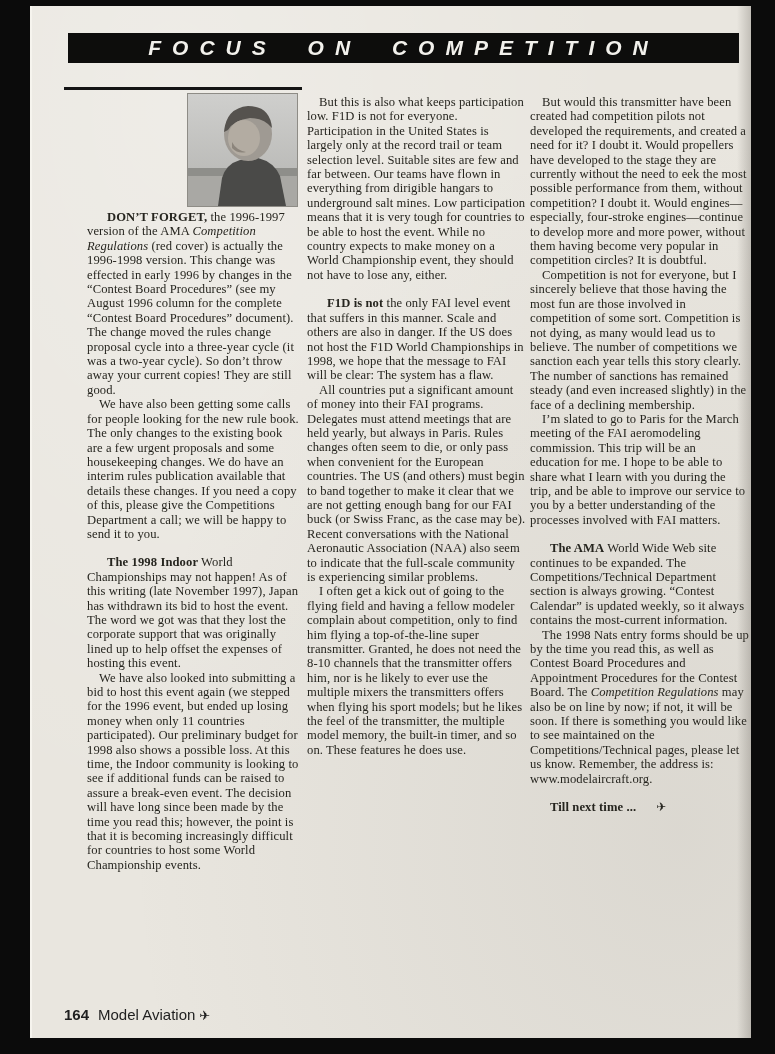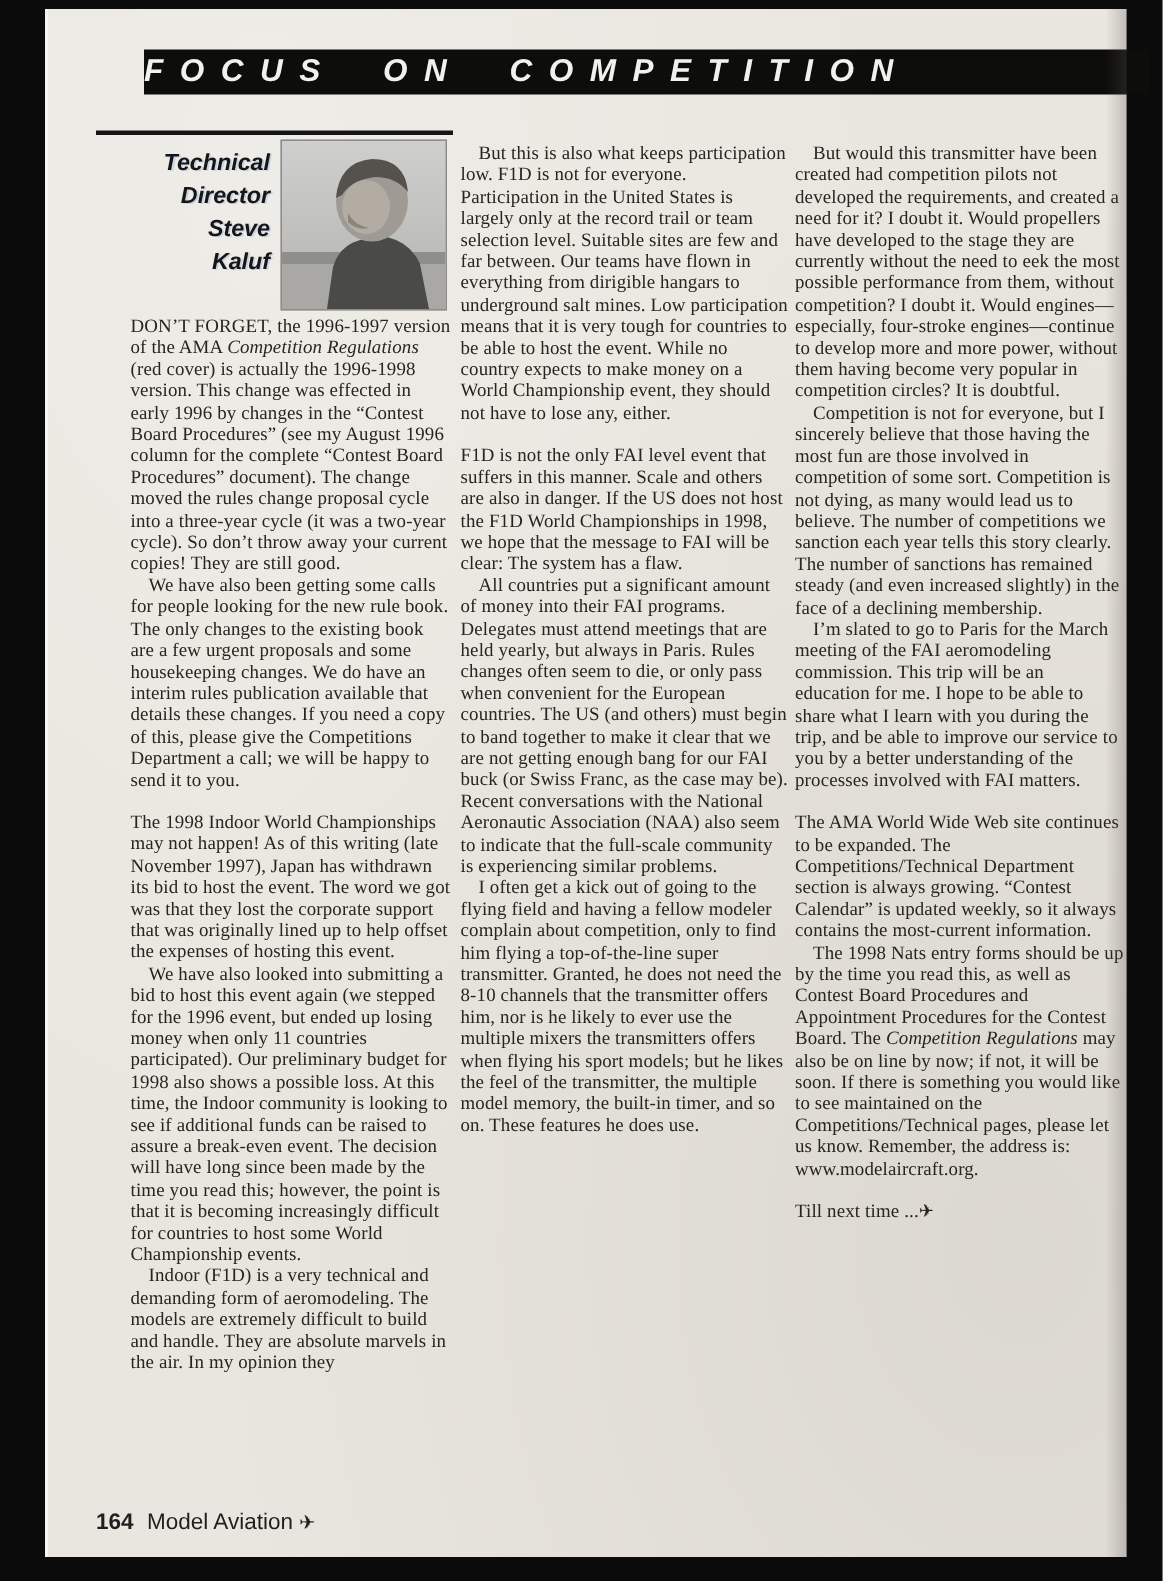--- a/index.html
+++ b/index.html
@@ -19,22 +19,22 @@
   }
   .paper::after{ 
     content:"";position:absolute;right:0;top:0;width:14px;height:100%;
     background:linear-gradient(to right, rgba(0,0,0,0), rgba(90,85,78,.28));
   }
   .banner{
     position:absolute;left:36px;top:27px;width:671px;height:30px;
     background:#0d0d0c;color:#f2f1ec;
     font-family:"Liberation Sans","DejaVu Sans",sans-serif;
     font-weight:bold;font-style:italic;
-    font-size:21px;line-height:30px;
-    letter-spacing:11px;word-spacing:14px;white-space:nowrap;margin-left:28px;
+    font-size:21px;line-height:30px;text-align:center;
+    letter-spacing:11px;word-spacing:14px;white-space:nowrap;
   }
   .author-rule{
     position:absolute;left:32px;top:81px;width:238px;height:3px;background:#141414;
   }
   .author-block{
     position:absolute;left:36px;top:92px;width:112px;
     font-family:"Liberation Sans","DejaVu Sans",sans-serif;
     font-weight:bold;font-style:italic;font-size:15.5px;line-height:22px;
     text-align:right;color:#16161a;
     text-shadow:1.2px 1.2px 0 rgba(130,170,205,.35);
@@ -48,21 +48,21 @@
     position:absolute;color:#26251f;
     font-size:12.6px;line-height:14.4px;
     letter-spacing:.1px;
   }
   .col1{left:55px;top:204px;width:214px;}
   .col2{left:275px;top:89px;width:219px;}
   .col3{left:498px;top:89px;width:219px;}
   .col p{margin:0;text-align:left;}
   .col p.ind{text-indent:12px;}
   .col p.gap{margin-top:14px;}
-  .b{font-weight:normal;}
+  .b{font-weight:bold;margin-left:20px;}
   .i{font-style:italic;}
   .plane{display:inline-block;font-family:"DejaVu Sans",sans-serif;font-size:12px;}
   .footer{
     position:absolute;left:32px;top:1000px;
     font-family:"Liberation Sans","DejaVu Sans",sans-serif;
     font-size:15px;color:#1f1f1f;text-align:right;
   }
   .footer .num{font-weight:bold;margin-right:9px;}
   .footer .plane{margin-left:4px;font-size:13px;}
 </style>
@@ -70,26 +70,20 @@
 <body>
 
 <div class="paper">
 
   <div class="banner">
     <span>FOCUS ON COMPETITION</span>
   </div>
 
   <div class="author-rule"></div>
 
-  <div class="author-block">
-    <div>Technical</div>
-    <div>Director</div>
-    <div>Steve</div>
-    <div>Kaluf</div>
-  </div>
 
   <div class="photo">
     <svg viewBox="0 0 109 112" preserveAspectRatio="none">
       <defs>
         <linearGradient id="sky" x1="0" y1="0" x2="0" y2="1">
           <stop offset="0" stop-color="#cfcfcd"></stop>
           <stop offset="1" stop-color="#b3b3b0"></stop>
         </linearGradient>
       </defs>
       <rect x="0" y="0" width="109" height="112" fill="url(#sky)"></rect>
@@ -101,21 +95,20 @@
       <ellipse cx="56" cy="44" rx="16" ry="18" fill="#b3aca2"></ellipse>
       <path d="M44 48 Q48 56 58 58 Q50 60 44 54 Z" fill="#8c857c"></path>
     </svg>
   </div>
 
   <div class="col col1">
       <p class=""><span class="b">DON’T FORGET,</span><span> the 1996-1997 version of the AMA </span><span class="i">Competition Regulations</span><span> (red cover) is actually the 1996-1998 version. This change was effected in early 1996 by changes in the “Contest Board Procedures” (see my August 1996 column for the complete “Contest Board Procedures” document). The change moved the rules change proposal cycle into a three-year cycle (it was a two-year cycle). So don’t throw away your current copies! They are still good.</span></p>
       <p class="ind "><span>We have also been getting some calls for people looking for the new rule book. The only changes to the existing book are a few urgent proposals and some housekeeping changes. We do have an interim rules publication available that details these changes. If you need a copy of this, please give the Competitions Department a call; we will be happy to send it to you.</span></p>
       <p class="gap"><span class="b">The 1998 Indoor</span><span> World Championships may not happen! As of this writing (late November 1997), Japan has withdrawn its bid to host the event. The word we got was that they lost the corporate support that was originally lined up to help offset the expenses of hosting this event.</span></p>
       <p class="ind "><span>We have also looked into submitting a bid to host this event again (we stepped for the 1996 event, but ended up losing money when only 11 countries participated). Our preliminary budget for 1998 also shows a possible loss. At this time, the Indoor community is looking to see if additional funds can be raised to assure a break-even event. The decision will have long since been made by the time you read this; however, the point is that it is becoming increasingly difficult for countries to host some World Championship events.</span></p>
-      <p class="ind "><span>Indoor (F1D) is a very technical and demanding form of aeromodeling. The models are extremely difficult to build and handle. They are absolute marvels in the air. In my opinion they</span></p>
     </div>
   <div class="col col2">
       <p class="ind "><span>But this is also what keeps participation low. F1D is not for everyone. Participation in the United States is largely only at the record trail or team selection level. Suitable sites are few and far between. Our teams have flown in everything from dirigible hangars to underground salt mines. Low participation means that it is very tough for countries to be able to host the event. While no country expects to make money on a World Championship event, they should not have to lose any, either.</span></p>
       <p class="gap"><span class="b">F1D is not</span><span> the only FAI level event that suffers in this manner. Scale and others are also in danger. If the US does not host the F1D World Championships in 1998, we hope that the message to FAI will be clear: The system has a flaw.</span></p>
       <p class="ind "><span>All countries put a significant amount of money into their FAI programs. Delegates must attend meetings that are held yearly, but always in Paris. Rules changes often seem to die, or only pass when convenient for the European countries. The US (and others) must begin to band together to make it clear that we are not getting enough bang for our FAI buck (or Swiss Franc, as the case may be). Recent conversations with the National Aeronautic Association (NAA) also seem to indicate that the full-scale community is experiencing similar problems.</span></p>
       <p class="ind "><span>I often get a kick out of going to the flying field and having a fellow modeler complain about competition, only to find him flying a top-of-the-line super transmitter. Granted, he does not need the 8-10 channels that the transmitter offers him, nor is he likely to ever use the multiple mixers the transmitters offers when flying his sport models; but he likes the feel of the transmitter, the multiple model memory, the built-in timer, and so on. These features he does use.</span></p>
     </div>
   <div class="col col3">
       <p class="ind "><span>But would this transmitter have been created had competition pilots not developed the requirements, and created a need for it? I doubt it. Would propellers have developed to the stage they are currently without the need to eek the most possible performance from them, without competition? I doubt it. Would engines—especially, four-stroke engines—continue to develop more and more power, without them having become very popular in competition circles? It is doubtful.</span></p>
       <p class="ind "><span>Competition is not for everyone, but I sincerely believe that those having the most fun are those involved in competition of some sort. Competition is not dying, as many would lead us to believe. The number of competitions we sanction each year tells this story clearly. The number of sanctions has remained steady (and even increased slightly) in the face of a declining membership.</span></p>

